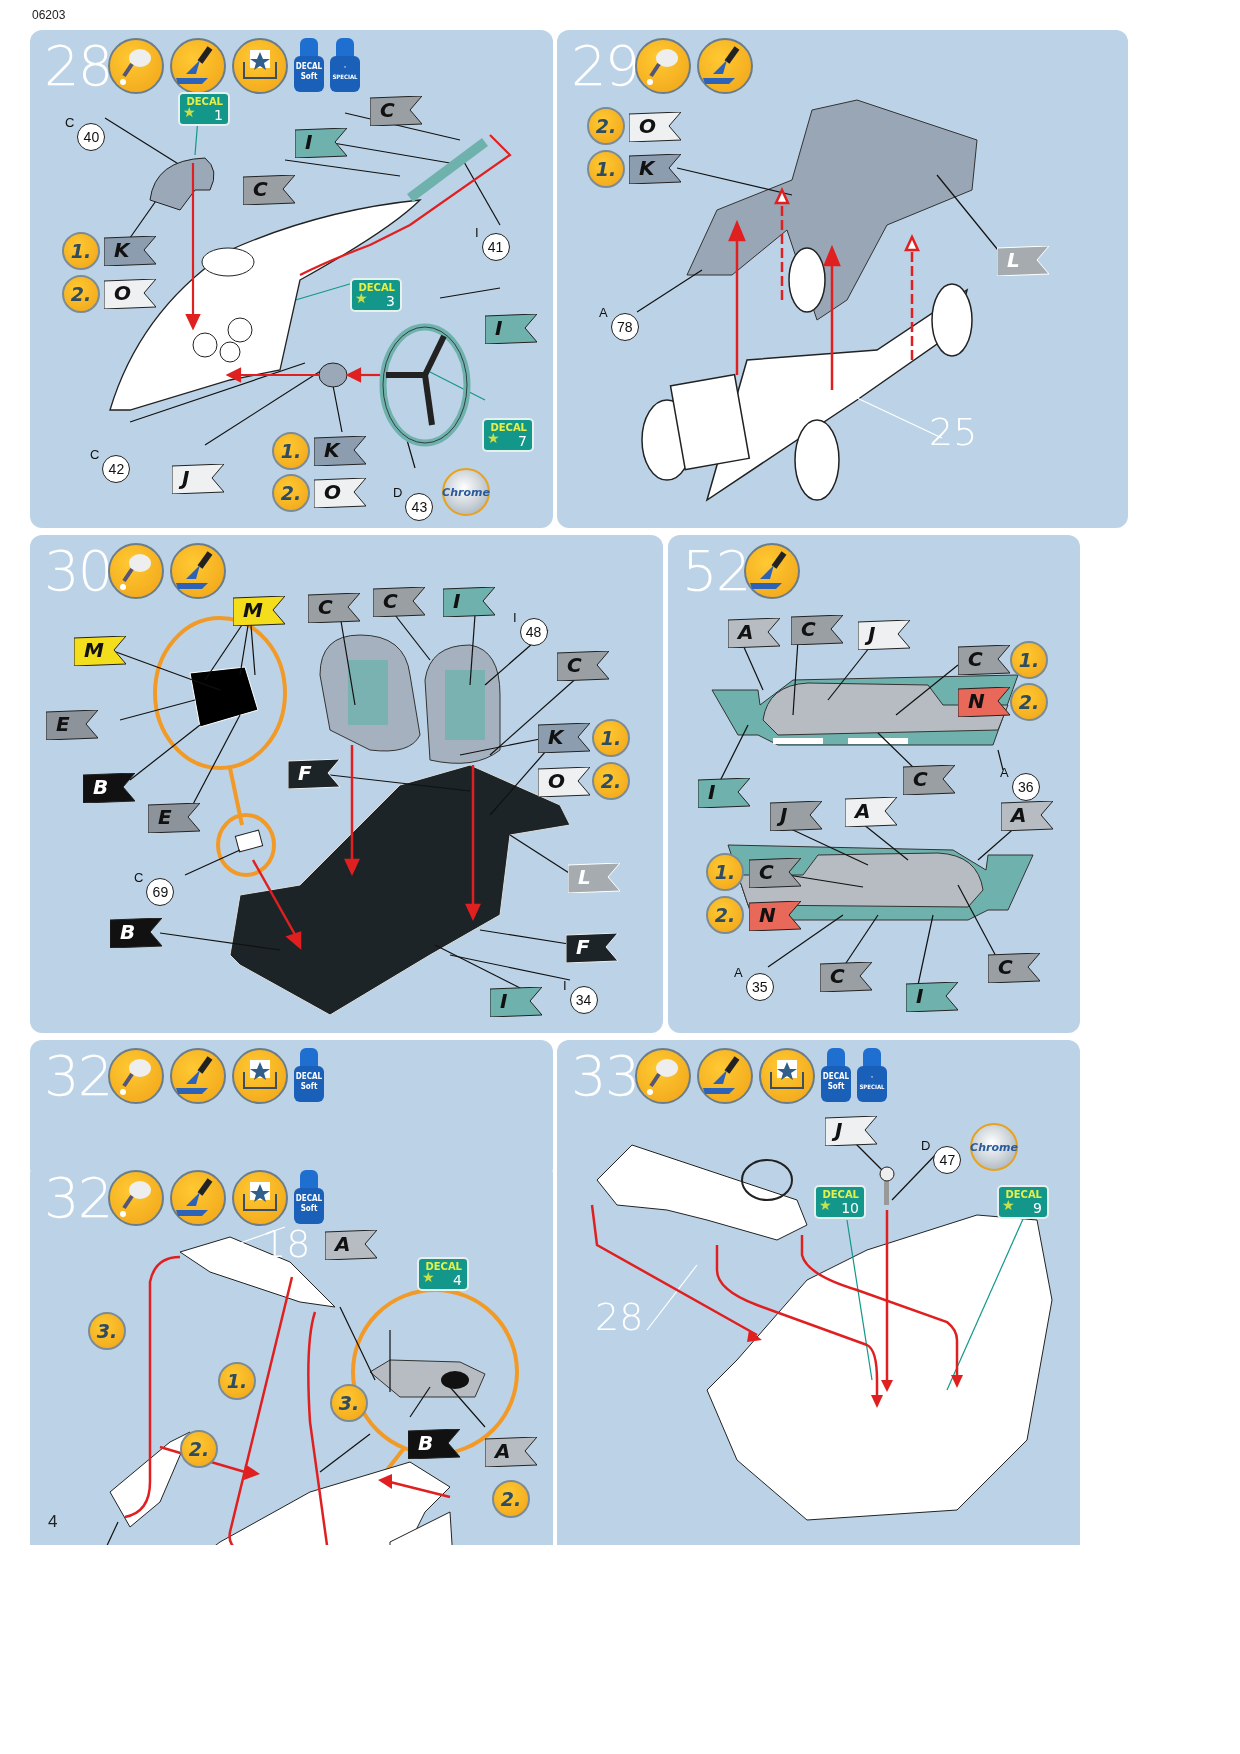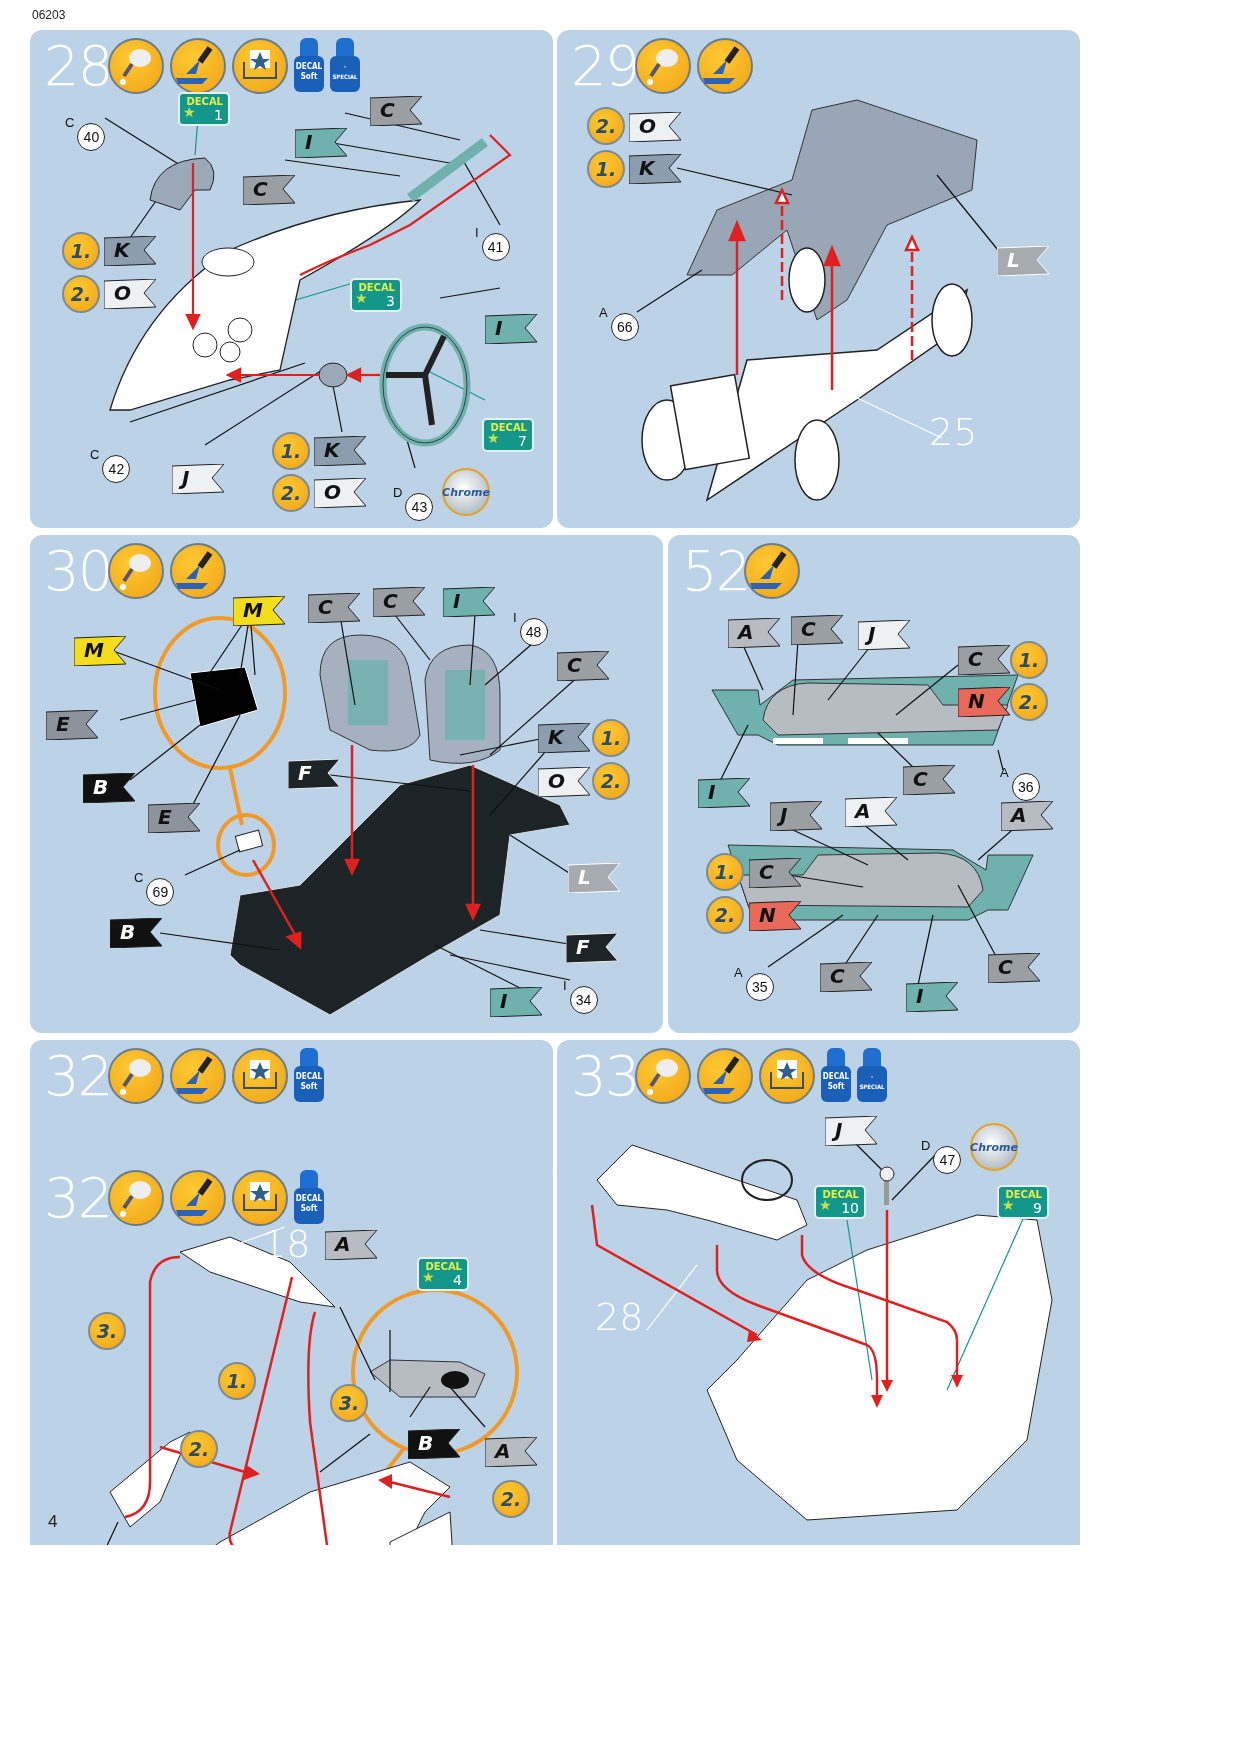--- a/index.html
+++ b/index.html
@@ -208,21 +208,21 @@
       <span>O</span>
     </div>
   <div class="flag" style="left:142px;top:434px;">
       <svg width="52" height="30">
         <polygon points="0,2 52,0 40,14 52,28 0,30" fill="#eef0f2" stroke="#222"></polygon>
       </svg>
       <span>J</span>
     </div>
 </div>
 
-<div class="panel" style="left:557px;top:30px;width:523px;height:498px;">
+<div class="panel" style="left:557px;top:30px;width:523px;height:498px;padding-left:48px;">
   <div class="step-num">29</div>
   <div class="icons" style="left:78px;">
     <div class="ico">
         <svg width="52" height="52">
           <ellipse cx="30" cy="18" rx="11" ry="9" fill="#eee"></ellipse>
           <line x1="22" y1="24" x2="14" y2="36" stroke="#557" stroke-width="4"></line>
           <circle cx="13" cy="42" r="3" fill="#fff"></circle>
         </svg>
       </div>
     <div class="ico">
@@ -269,21 +269,21 @@
     </div>
   <div class="num" style="left:30px;top:120px;">1.</div>
   <div class="flag" style="left:72px;top:124px;">
       <svg width="52" height="30">
         <polygon points="0,2 52,0 40,14 52,28 0,30" fill="#8d9db0" stroke="#222"></polygon>
       </svg>
       <span>K</span>
     </div>
   <div class="part" style="left:42px;top:268px;">
       <span class="sprue">A</span>
-      <span class="circ">66</span>
+      <span class="circ">78</span>
     </div>
   <div class="flag" style="left:440px;top:216px;">
       <svg width="52" height="30">
         <polygon points="0,2 52,0 40,14 52,28 0,30" fill="#a5abaf" stroke="#fff"></polygon>
       </svg>
       <span style="color:#fff;">L</span>
     </div>
   <div class="ref" style="left:372px;top:380px;">25</div>
 </div>
 

